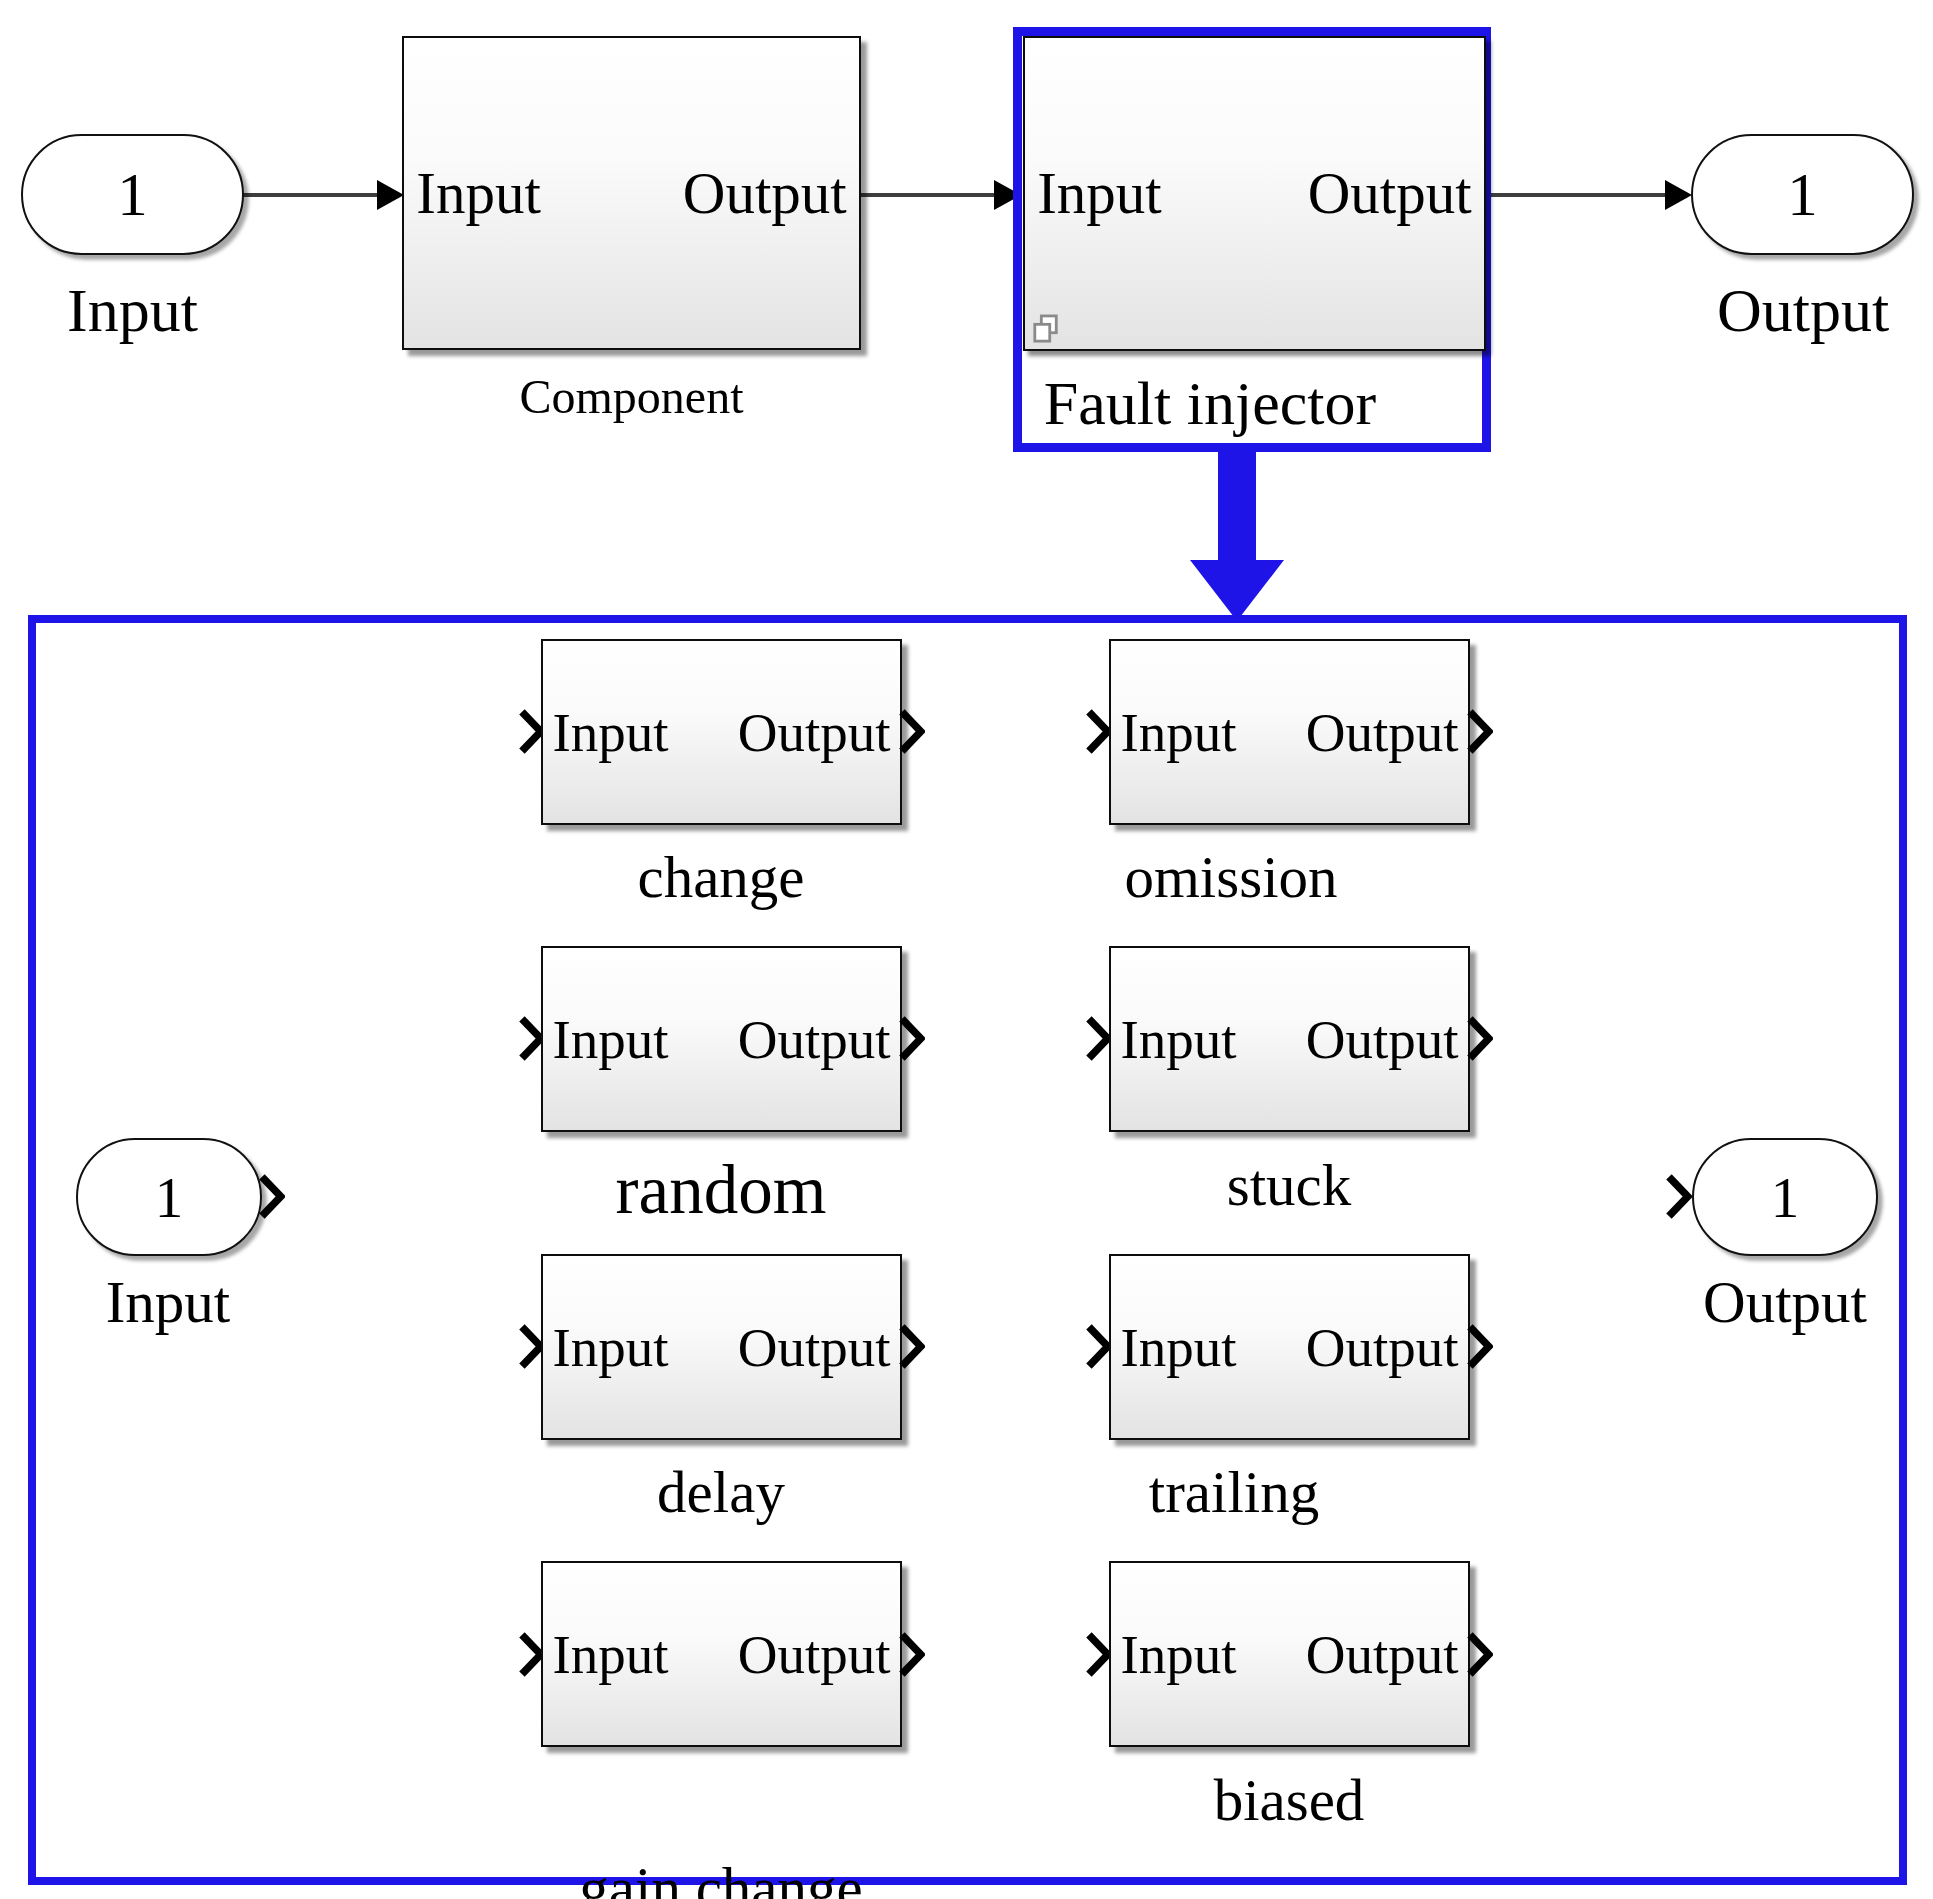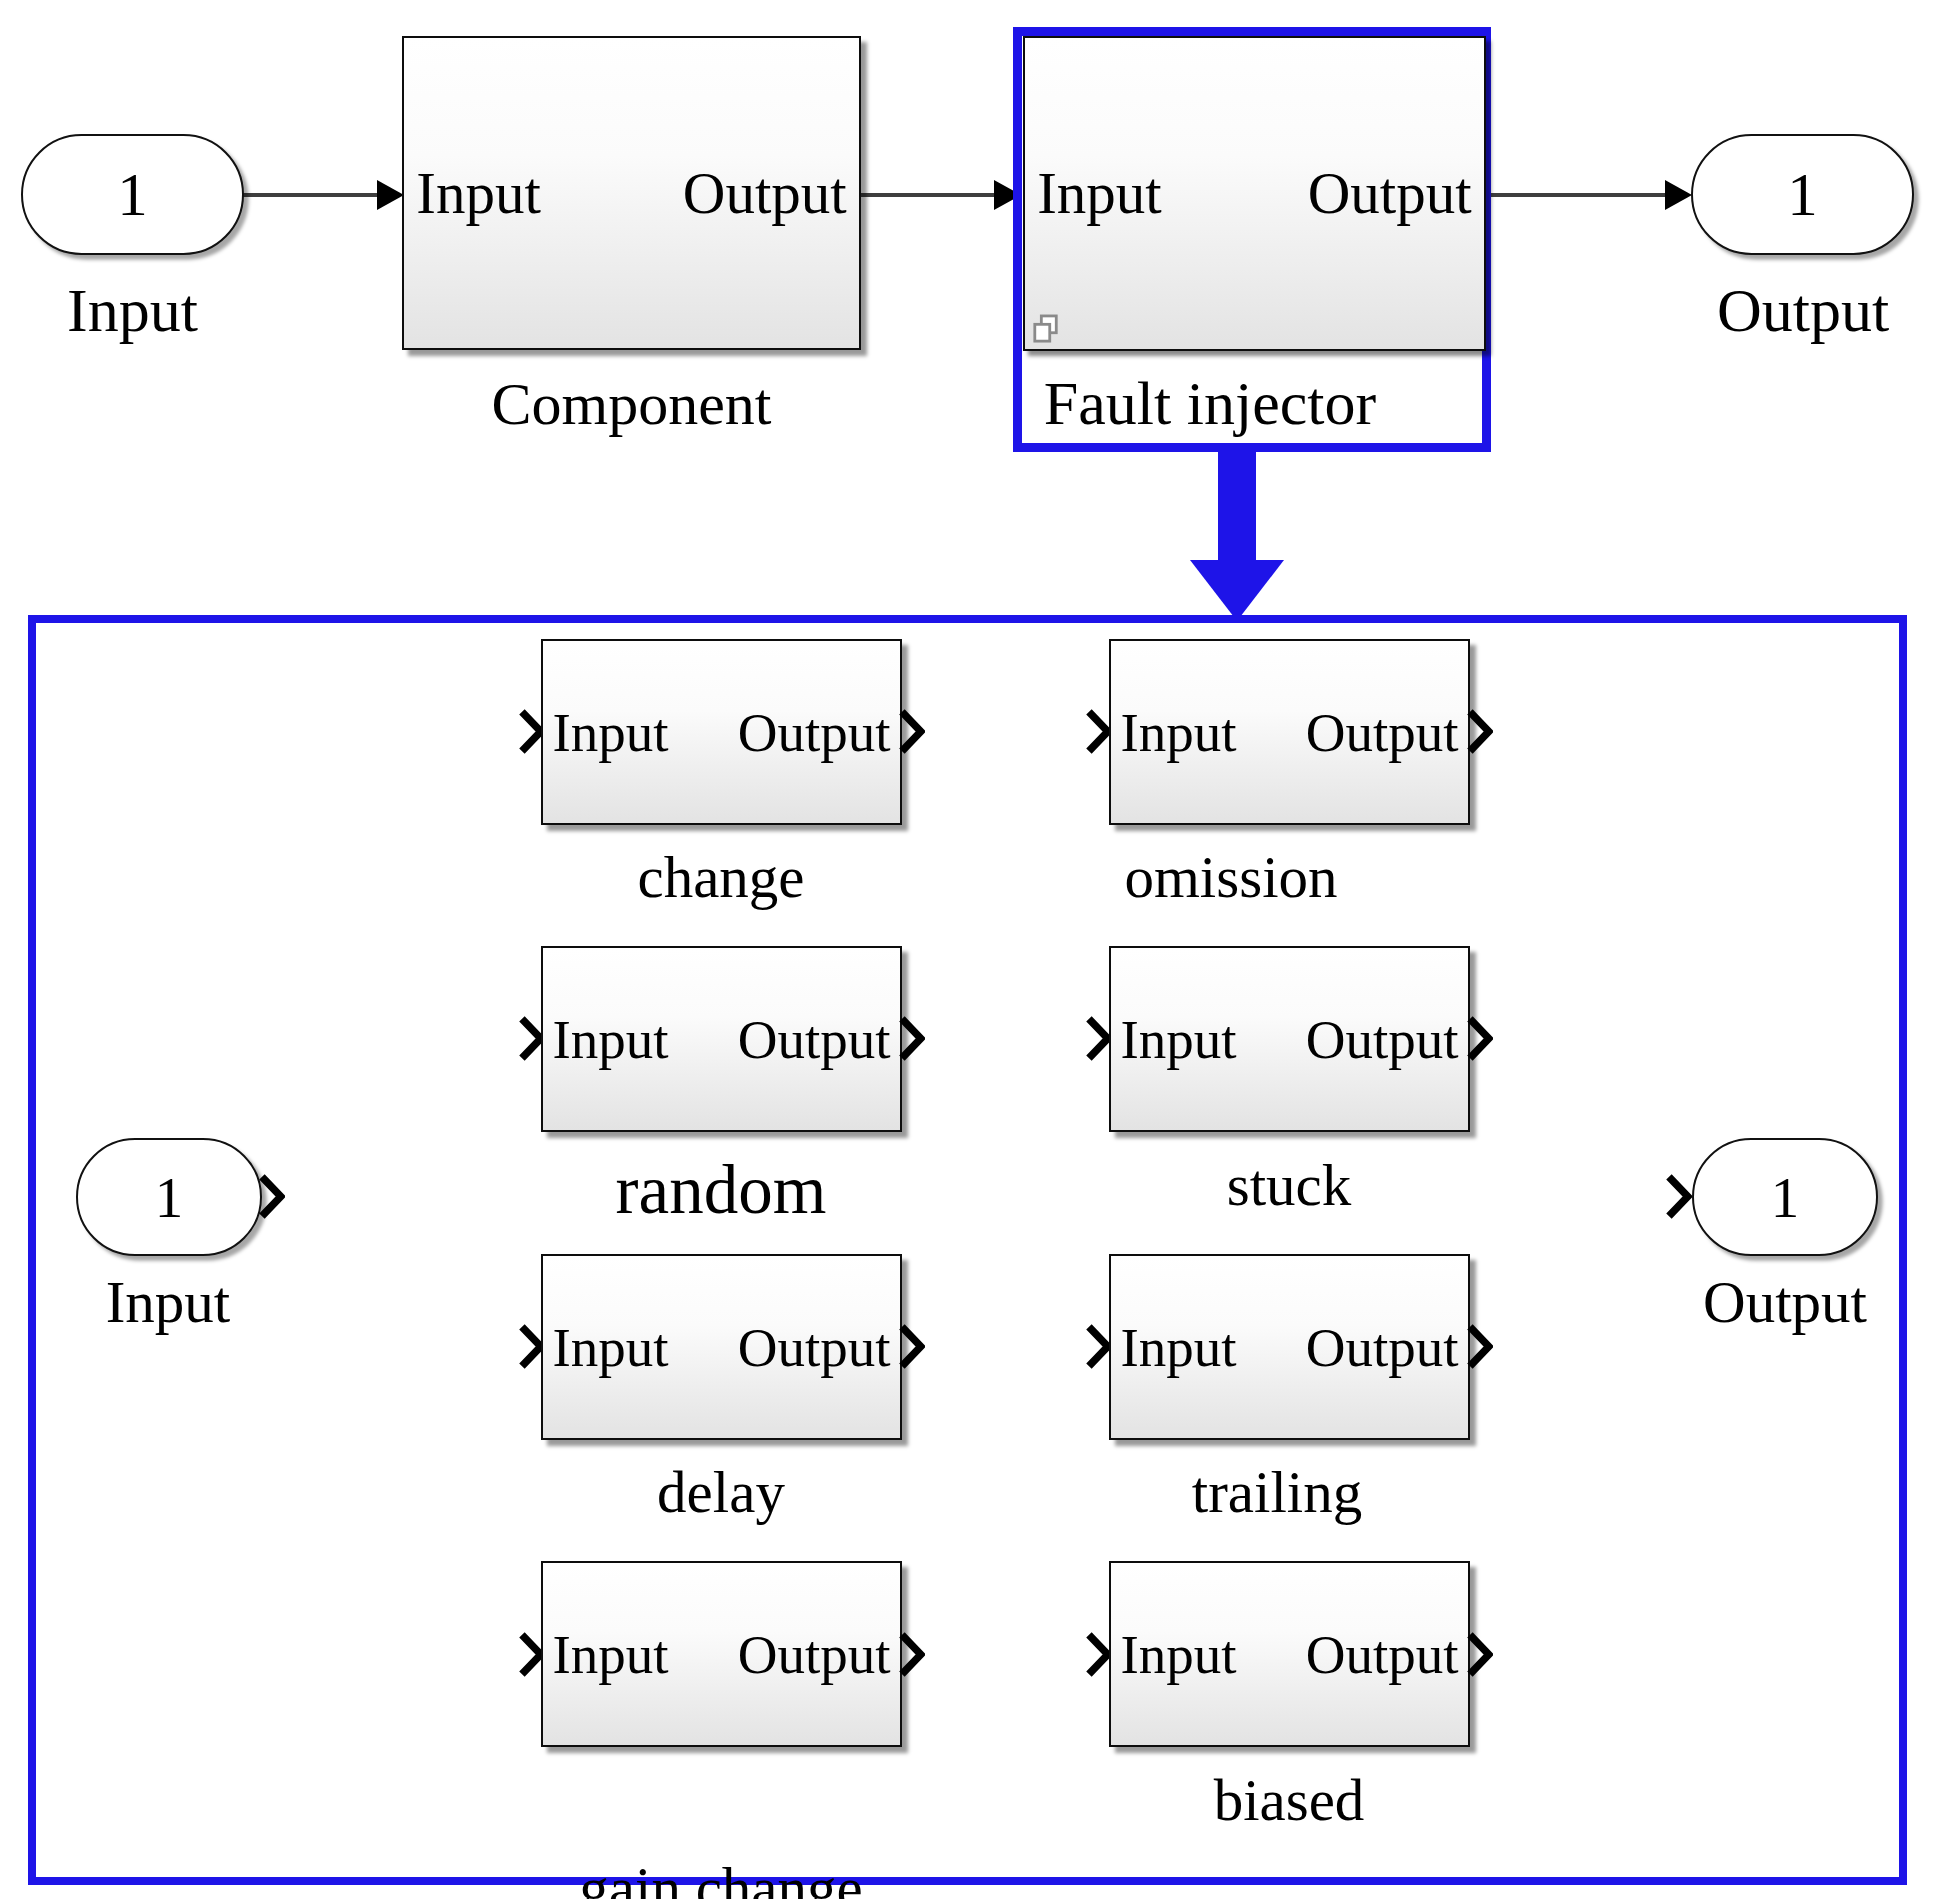--- a/index.html
+++ b/index.html
@@ -64,21 +64,21 @@
 
   <div class="port-oval" style="left:21px;top:134px;width:223px;height:121px;border-radius:61px;">
     <span>1</span>
   </div>
   <div class="blk-label" style="left:9.5px;top:276px;width:246px;font-size:62px;">Input</div>
 
   <div class="sim-block" style="left:402px;top:36px;width:459px;height:314px;padding:0 12.3px;">
     <span class="pl">Input</span>
     <span class="pl">Output</span>
   </div>
-  <div class="blk-label" style="left:345px;top:371px;width:573px;font-size:60px;">Component</div>
+  <div class="blk-label" style="left:345px;top:371px;width:573px;font-size:48px;">Component</div>
 
   <div class="selection-box" style="left:1013px;top:27.4px;width:478px;height:425px;">
     <div class="sim-block" style="left:0.9px;top:0px;width:463px;height:315px;padding:0 12.3px;box-shadow:4.7px 4.7px 3.8px rgba(0,0,0,0.45);">
       <span class="pl">Input</span>
       <span class="pl">Output</span>
 
       <div class="badge" style="left:7.6px;bottom:5.7px;">
         <svg viewBox="0 0 30 32">
           <rect x="10" y="2" width="16" height="18" fill="#fff" stroke="#8a8a8a" stroke-width="3"></rect>
           <rect x="3" y="11" width="16" height="18" fill="#fff" stroke="#8a8a8a" stroke-width="3"></rect>
@@ -205,21 +205,21 @@
     </div>
   <div class="sim-block vblock" style="left:1109px;top:1254px;width:361px;height:186px;padding:0 9.5px;">
     <span class="pl">Input</span>
     <span class="pl">Output</span>
   </div>
   <div class="chev" style="left:1467px;top:1324px;">
       <svg viewBox="0 0 27 48">
         <polyline points="3,3 23,24 3,45" fill="none" stroke="#000" stroke-width="8"></polyline>
       </svg>
     </div>
-  <div class="blk-label" style="left:1059px;top:1460px;width:436px;font-size:59px;">trailing</div>
+  <div class="blk-label" style="left:1016px;top:1460px;width:436px;font-size:59px;">trailing</div>
 
   <div class="chev" style="left:519px;top:1632px;">
       <svg viewBox="0 0 27 48">
         <polyline points="3,3 23,24 3,45" fill="none" stroke="#000" stroke-width="8"></polyline>
       </svg>
     </div>
   <div class="sim-block vblock" style="left:541px;top:1561px;width:361px;height:186px;padding:0 9.5px;">
     <span class="pl">Input</span>
     <span class="pl">Output</span>
   </div>

